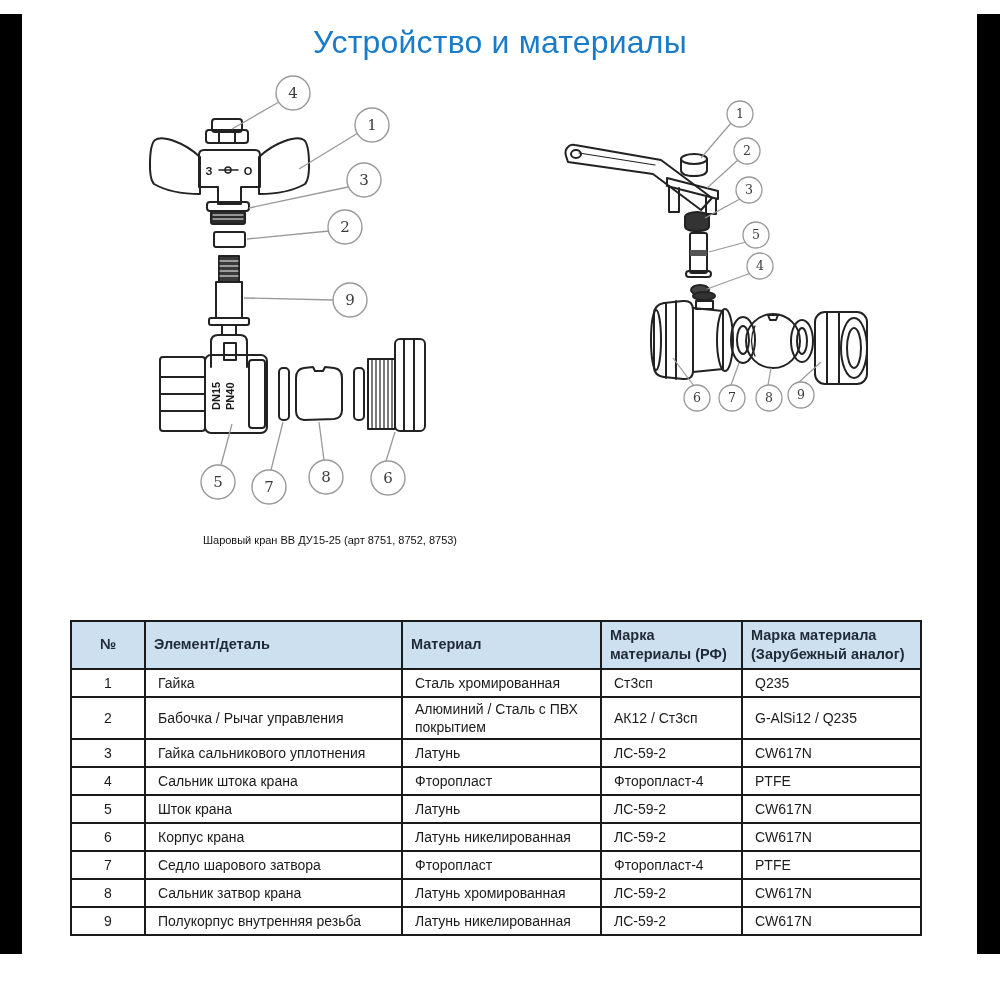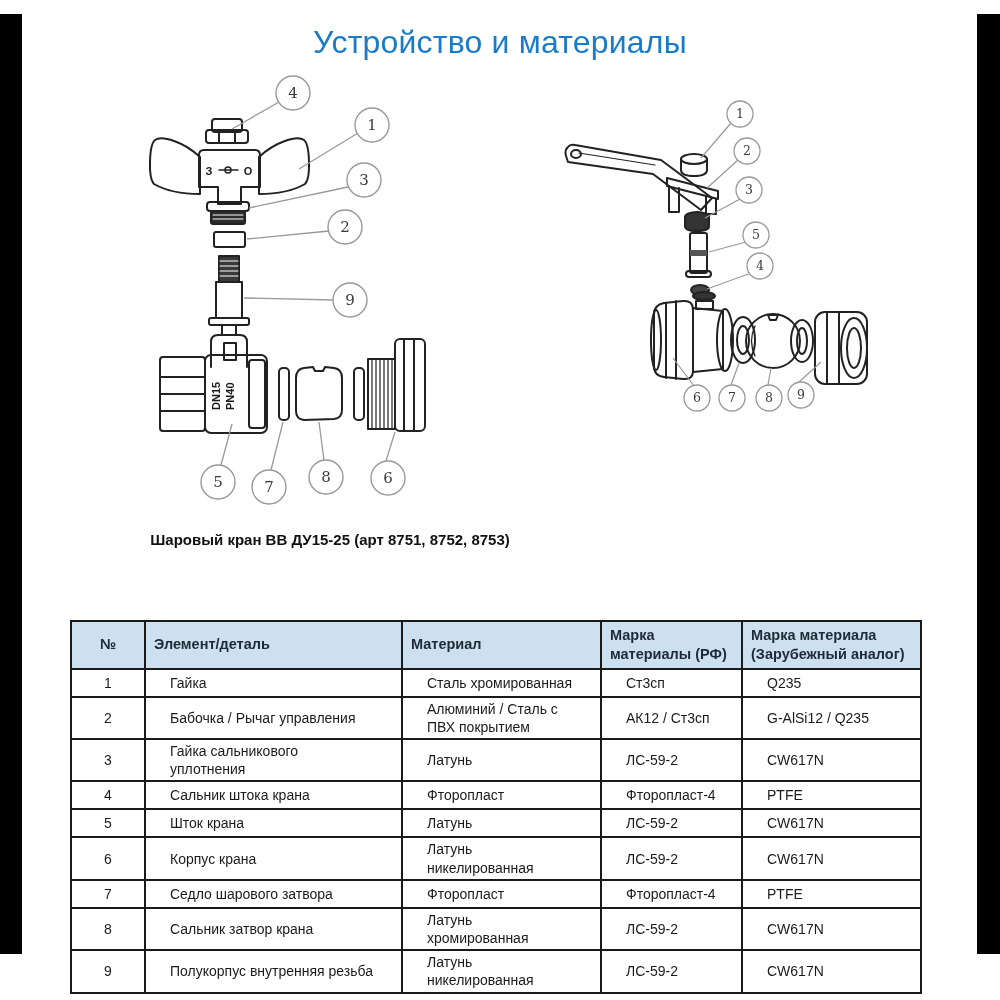--- a/index.html
+++ b/index.html
@@ -9,32 +9,32 @@
   }
   .edge-bar{position:absolute;top:14px;height:940px;background:#000;}
   .edge-left{left:0;width:22px;}
   .edge-right{left:977px;width:23px;}
   .title{
     position:absolute;top:24px;left:0;width:100%;text-align:center;
     font-size:32px;font-weight:normal;color:#1a7bc9;letter-spacing:.2px;
   }
   .svg-wrap{position:absolute;}
   .caption{
-    position:absolute;font-size:15px;font-weight:bold;color:#111;
+    position:absolute;font-size:11px;font-weight:normal;color:#111;
     text-align:center;line-height:26px;
   }
   .caption-left{left:118px;top:527px;width:424px;}
   .caption-right{left:555px;top:524px;width:390px;}
   table.materials{
     position:absolute;left:70px;top:620px;width:850px;
     border-collapse:collapse;table-layout:fixed;
     font-size:14px;color:#1b1b1b;
   }
   table.materials th,table.materials td{
-    border:2px solid #1a1a1a;padding:2px 24px;vertical-align:middle;line-height:1.3;
+    border:2px solid #1a1a1a;padding:2px 12px;vertical-align:middle;line-height:1.3;
   }
   table.materials th{
     background:#cde0f0;font-weight:bold;text-align:left;color:#1f2a36;
     font-size:14.5px;padding:4px 8px;height:34px;
   }
   table.materials .num{text-align:center;padding:2px 2px;}
   table.materials td{height:22px;}
   svg text{font-family:"DejaVu Serif",serif;}
   svg .marking{font-family:"Liberation Sans",sans-serif;}
 </style>

